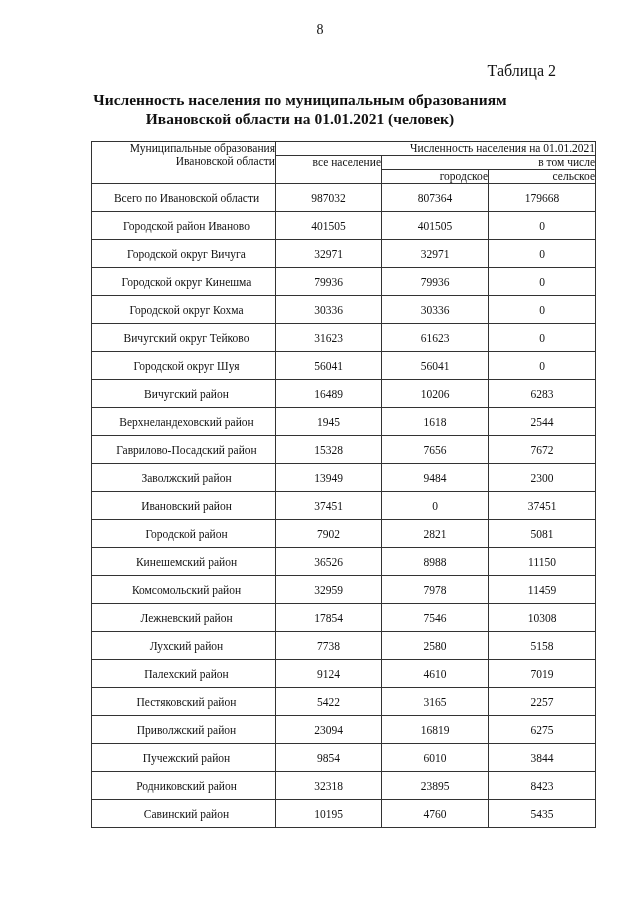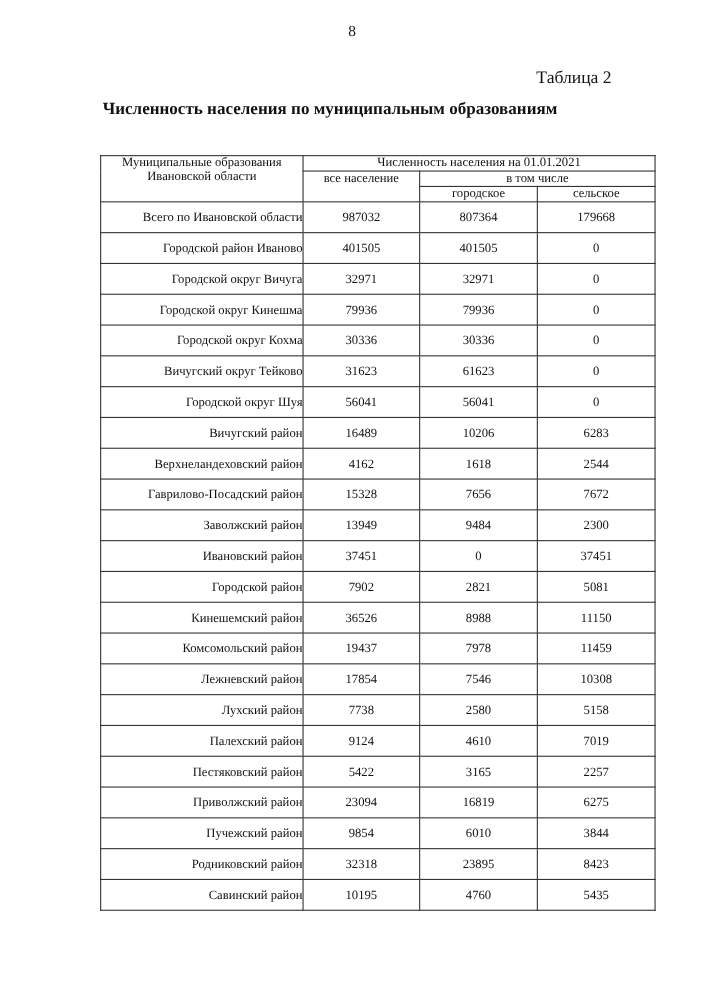--- a/index.html
+++ b/index.html
@@ -5,33 +5,34 @@
   html, body { margin:0; padding:0; background:#ffffff; }
   body { width:640px; height:905px; position:relative; overflow:hidden;
          font-family:"Liberation Serif", serif; color:#111; }
   .page-num { position:absolute; top:22px; left:0; width:640px; text-align:center; font-size:14px; }
   .table-label { position:absolute; top:62px; right:84px; font-size:16px; }
   .title { position:absolute; top:90px; left:0; width:536px; text-align:center;
            font-size:15.5px; font-weight:bold; line-height:19px;margin-left:32px; }
   table.pop { position:absolute; top:141px; left:91px; width:505px;
               border-collapse:collapse; font-size:11.5px; table-layout:fixed; }
   table.pop td, table.pop th { border:1.5px solid #333; padding:0; font-weight:normal; }
-  table.pop th { height:13px; line-height:13px; text-align:center; }
+  table.pop th { height:13px; line-height:13px; text-align:right; }
   th.col-name { vertical-align:top; line-height:14px; }
   table.pop tbody td { height:27px; text-align:center; }
-  table.pop tbody td.name { text-align:right; padding-left:6px; }
+  table.pop tbody td.name { text-align:center; padding-left:6px; }
   col.c0 { width:184px; } col.c1 { width:106px; } col.c2 { width:107px; } col.c3 { width:107px; }
 </style>
 </head>
 <body>
 
 <div class="page-num">8</div>
 <div class="table-label">Таблица 2</div>
 <div class="title">
   <div>Численность населения по муниципальным образованиям</div>
+  <div>Ивановской области на 01.01.2021 (человек)</div>
 </div>
 
 <table class="pop">
   <colgroup>
       <col class="c0">
       <col class="c1">
       <col class="c2">
       <col class="c3">
     </colgroup>
   <thead>
@@ -92,21 +93,21 @@
         <td>0</td>
       </tr>
       <tr>
         <td class="name">Вичугский район</td>
         <td>16489</td>
         <td>10206</td>
         <td>6283</td>
       </tr>
       <tr>
         <td class="name">Верхнеландеховский район</td>
-        <td>4162</td>
+        <td>1945</td>
         <td>1618</td>
         <td>2544</td>
       </tr>
       <tr>
         <td class="name">Гаврилово-Посадский район</td>
         <td>15328</td>
         <td>7656</td>
         <td>7672</td>
       </tr>
       <tr>
@@ -128,21 +129,21 @@
         <td>5081</td>
       </tr>
       <tr>
         <td class="name">Кинешемский район</td>
         <td>36526</td>
         <td>8988</td>
         <td>11150</td>
       </tr>
       <tr>
         <td class="name">Комсомольский район</td>
-        <td>19437</td>
+        <td>32959</td>
         <td>7978</td>
         <td>11459</td>
       </tr>
       <tr>
         <td class="name">Лежневский район</td>
         <td>17854</td>
         <td>7546</td>
         <td>10308</td>
       </tr>
       <tr>

